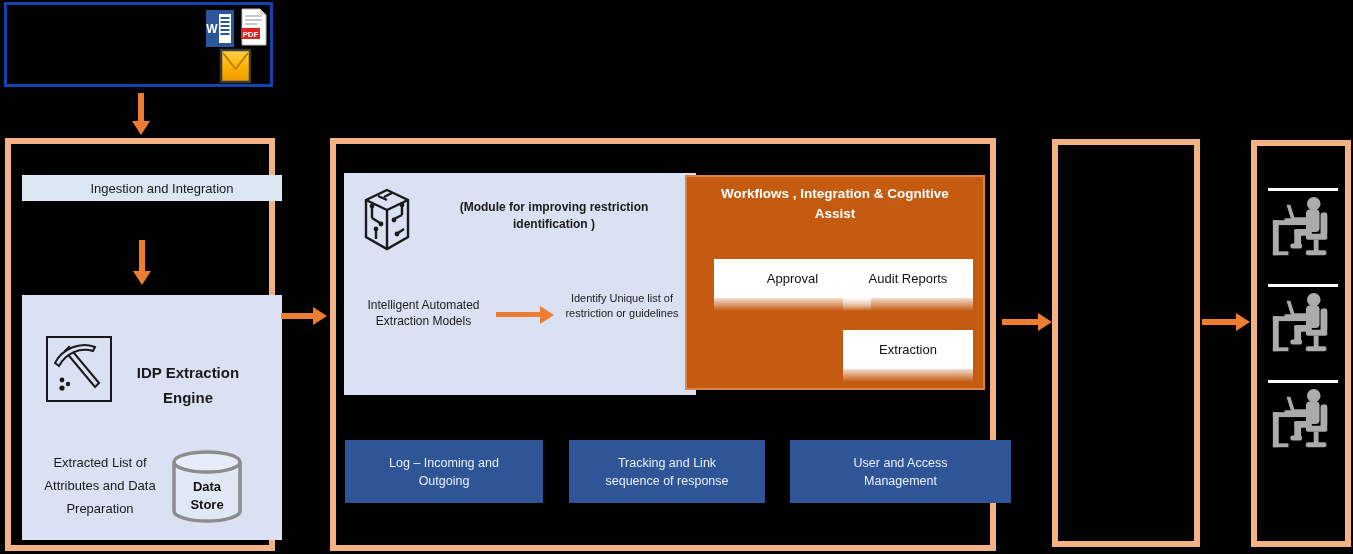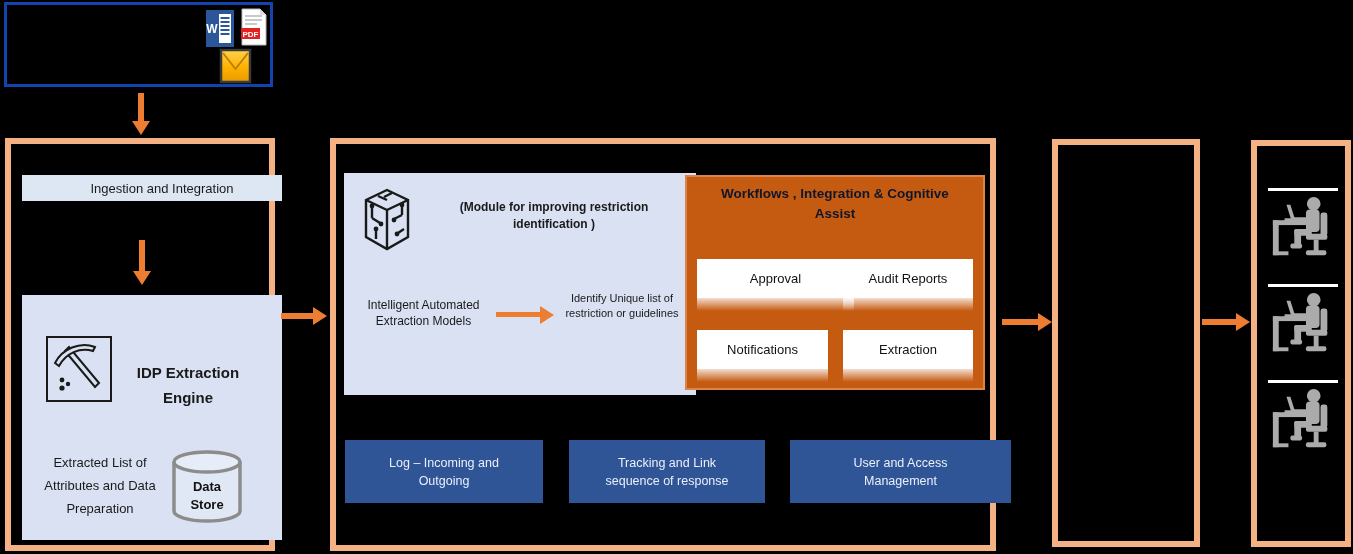--- a/index.html
+++ b/index.html
@@ -29,21 +29,21 @@
   
   .arrow-down{position:absolute;width:18px;}
   .arrow-down .shaft{position:absolute;left:6px;top:0;width:6px;background:var(--arrow);}
   .arrow-down .head{position:absolute;left:0;width:0;height:0;border-left:9px solid transparent;border-right:9px solid transparent;border-top:14px solid var(--arrow);}
   .arrow-right{position:absolute;height:18px;}
   .arrow-right .shaft{position:absolute;top:6px;left:0;height:6px;background:var(--arrow);}
   .arrow-right .head{position:absolute;right:0;top:0;width:0;height:0;border-top:9px solid transparent;border-bottom:9px solid transparent;border-left:14px solid var(--arrow);}
 
   
   #workflows-box{position:absolute;left:349px;top:31px;width:300px;height:215px;background:var(--dkorange);border:2px solid #DD8248;box-sizing:border-box;}
-  #workflows-title{margin:7px auto 0;width:260px;text-align:center;color:#0f172a;font-weight:bold;font-size:13.5px;line-height:20px;}
+  #workflows-title{margin:7px auto 0;width:260px;text-align:center;color:#ffffff;font-weight:bold;font-size:13.5px;line-height:20px;}
   .wf-btn{position:absolute;background:#fff;color:#111;font-size:13px;display:flex;align-items:center;justify-content:center;}
   .wf-btn::after{content:"";position:absolute;top:100%;left:0;right:0;height:13px;
      background:linear-gradient(to bottom,rgba(255,255,255,.8),rgba(255,255,255,0));}
 
   
   .svc{position:absolute;top:296px;height:63px;background:var(--blue);color:#EAF0FA;
        font-size:12.5px;line-height:18px;display:flex;align-items:center;justify-content:center;text-align:center;}
 
   
   .person-row{position:absolute;left:11px;width:72px;height:80px;}
@@ -162,23 +162,22 @@
       <div class="label" style="left:22px;top:124px;width:115px;text-align:center;font-size:12px;line-height:16px">Intelligent Automated Extraction Models</div>
       <div class="arrow-right" style="left:152px;top:133px;width:58px">
         <div class="shaft" style="right:13px;height:5px"></div>
           <div class="head"></div>
       </div>
       <div class="label" style="left:216px;top:118px;width:124px;text-align:center;font-size:11px;line-height:15px">Identify Unique list of restriction or guidelines</div>
     </div>
 
     <div id="workflows-box">
       <div id="workflows-title">Workflows , Integration &amp; Cognitive Assist</div>
-      <div class="wf-btn" style="left:10px;top:82px;width:157px;height:39px">Approval</div>
+      <div class="wf-btn" style="left:27px;top:82px;width:157px;height:39px">Approval</div>
       <div class="wf-btn" style="left:156px;top:82px;width:130px;height:39px">Audit Reports</div>
-      <div class="wf-btn" style="left:10px;top:153px;width:131px;height:39px">Notifications</div>
       <div class="wf-btn" style="left:156px;top:153px;width:130px;height:39px">Extraction</div>
     </div>
 
     <div class="svc" style="left:9px;width:198px;padding:16px 28px;box-sizing:border-box">Log – Incoming and Outgoing</div>
     <div class="svc" style="left:233px;width:196px;padding:0 26px;box-sizing:border-box">Tracking and Link sequence of response</div>
     <div class="svc" style="left:454px;width:221px;padding:0 46px;box-sizing:border-box">User and Access Management</div>
   </div>
 
   <div class="arrow-right" style="left:1002px;top:313px;width:50px">
     <div class="shaft" style="right:13px"></div>

